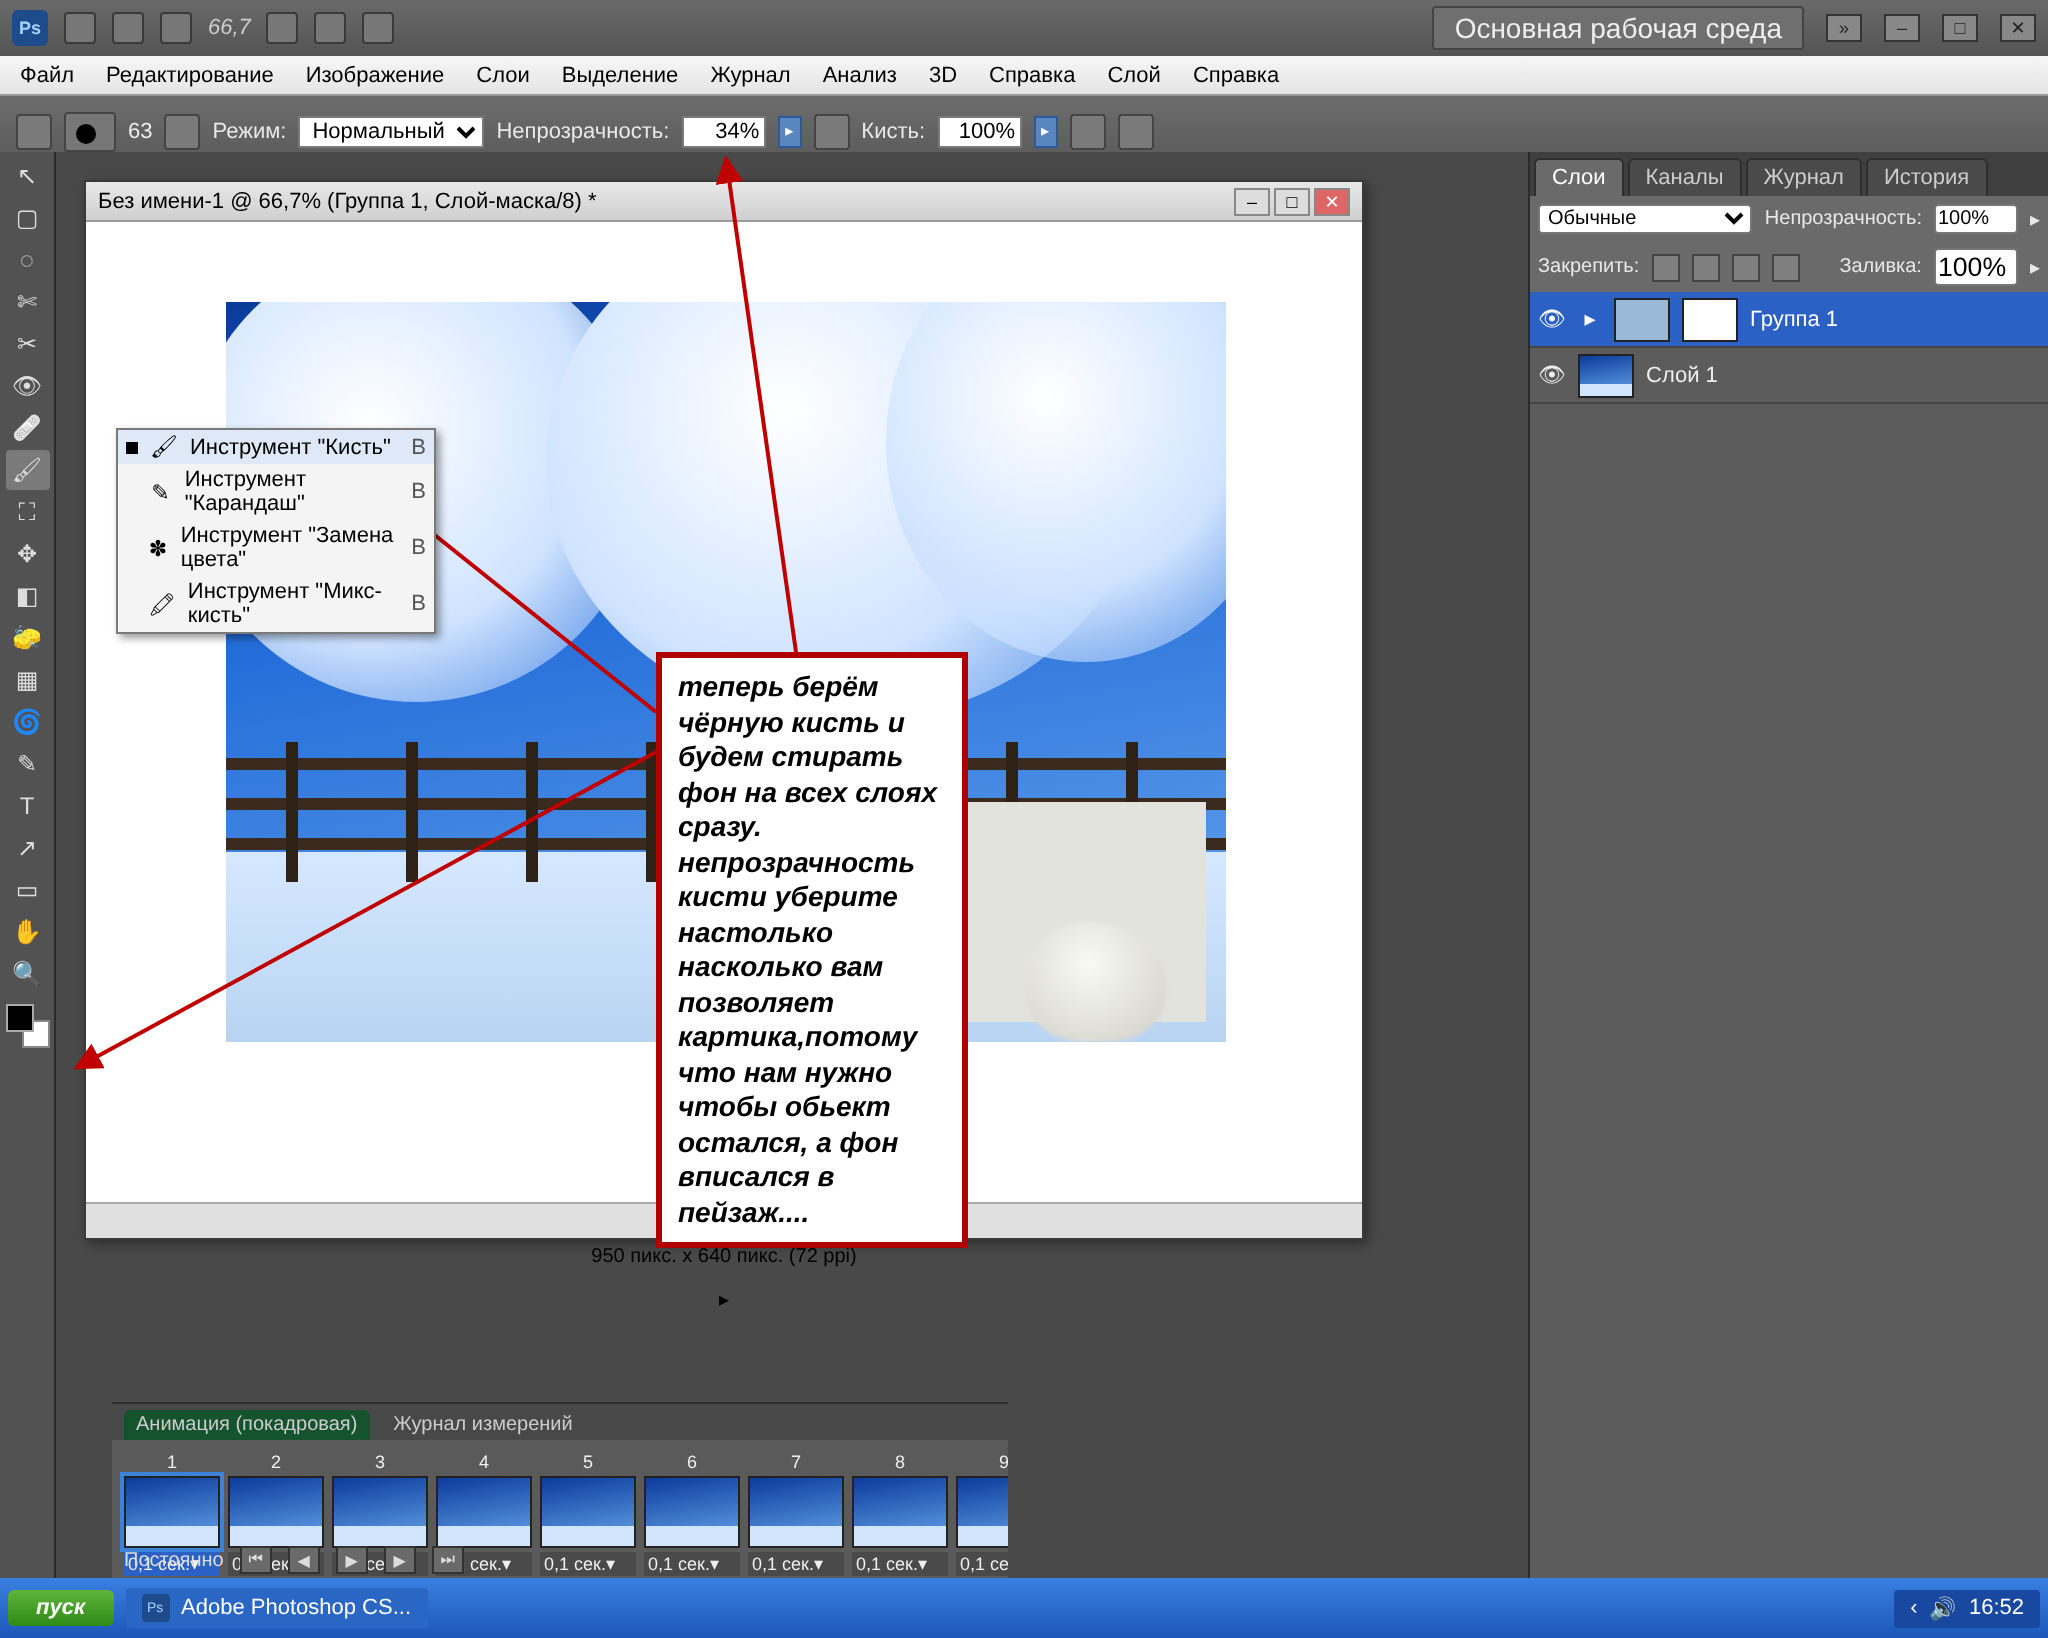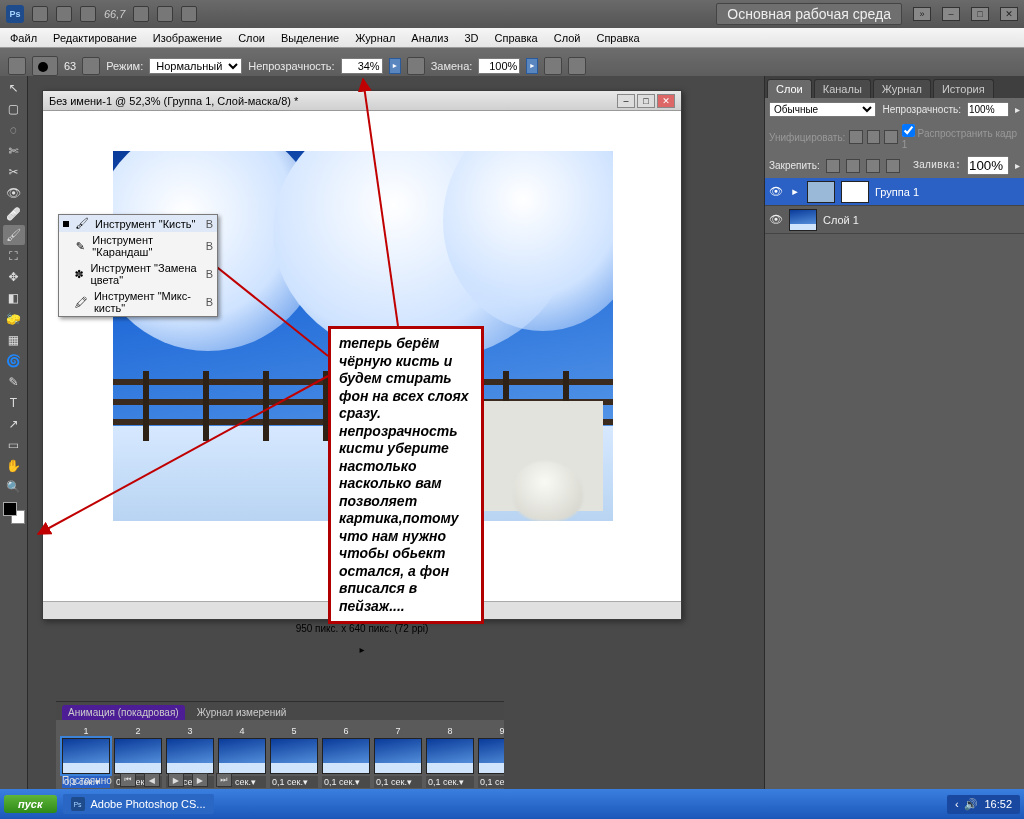--- a/index.html
+++ b/index.html
@@ -68,21 +68,21 @@
 .layer{display:flex;align-items:center;height:28px;border-bottom:1px solid #444;padding:0 4px;gap:6px;color:#eee;font-size:11px;}
 .layer.sel{background:#2b61c4;color:#fff;}
 .layer .eye{width:14px;text-align:center;}
 .layer .thumb{width:28px;height:22px;background:#fff;border:1px solid #222;position:relative;overflow:hidden;}
 .layer .mask{width:28px;height:22px;background:#fff;border:1px solid #222;}
 .layer .fold{width:12px;text-align:center;}
 .layer .name{flex:1;}
 .animpanel{position:absolute;left:28px;right:260px;bottom:0;height:88px;background:#5a5a5a;border-top:1px solid #2e2e2e;}
 .animpanel .aptabs{height:18px;display:flex;align-items:flex-end;gap:6px;padding:0 6px;background:#484848;font-size:10px;color:#ccc;}
 .animpanel .aptabs span{padding:2px 6px;}
-.animpanel .aptabs span.act{background:#4c1d95;border-radius:3px 3px 0 0;margin-top:39px;}
+.animpanel .aptabs span.act{background:#14532d;border-radius:3px 3px 0 0;margin-top:39px;}
 .frames{display:flex;gap:4px;padding:6px;overflow:hidden;}
 .frame{width:50px;display:flex;flex-direction:column;align-items:center;gap:2px;}
 .frame .num{font-size:9px;color:#eee;}
 .frame .fthumb{width:48px;height:36px;border:1px solid #222;background:#fff;overflow:hidden;}
 .frame .ftime{font-size:9px;color:#eee;background:#4a4a4a;padding:1px 2px;width:100%;text-align:left;}
 .frame.sel .fthumb{outline:2px solid #3b82d8;}
 .frame.sel .ftime{background:#2b61c4;}
 .apbtns{position:absolute;left:6px;bottom:2px;display:flex;gap:8px;align-items:center;color:#ddd;font-size:10px;}
 .apbtns .pb{width:16px;height:14px;background:#6a6a6a;border:1px solid #333;display:flex;align-items:center;justify-content:center;font-size:8px;}
 .taskbar{height:30px;background:linear-gradient(#3a7fe0,#1b57b8);display:flex;align-items:center;padding:0 4px;gap:6px;color:#fff;font-size:11px;position:absolute;bottom:0;left:0;right:0;}
@@ -130,21 +130,21 @@
   <div class="icon"></div>
   <div class="brushprev"></div>
   <span>63</span>
   <div class="icon"></div>
   <span class="lbl">Режим:</span>
   <select><option>Нормальный</option></select>
   <span class="lbl">Непрозрачность:</span>
   <input type="text" value="34%" style="">
   <div class="arrow">▸</div>
   <div class="icon"></div>
-  <span class="lbl">Замена:</span>
+  <span class="lbl">Кисть:</span>
   <input type="text" value="100%" style="">
   <div class="arrow">▸</div>
   <div class="icon"></div>
   <div class="icon"></div>
 </div>
 
 <div class="mainarea">
 
   <div class="toolbar" id="toolbar">
       <div class="tool">↖</div>
@@ -169,21 +169,21 @@
       <div class="tool">🔍</div>
       <div class="swatch">
         <div class="bg"></div>
         <div class="fg"></div>
       </div>
     </div>
 
   <div class="canvasarea">
     <div class="docwin">
       <div class="dwtitle">
-        <span>Без имени-1 @ 52,3% (Группа 1, Слой-маска/8) *</span>
+        <span>Без имени-1 @ 66,7% (Группа 1, Слой-маска/8) *</span>
         <div class="wb">
           <span>–</span>
           <span>□</span>
           <span class="close">✕</span>
         </div>
       </div>
       <div class="cnv">
         <div class="painting">
           <div class="tree" style="left:-20px;top:-30px;width:230px;height:230px;"></div>
           <div class="tree" style="left:160px;top:-50px;width:300px;height:260px;"></div>
@@ -340,37 +340,27 @@
         <span>Каналы</span>
         <span>Журнал</span>
         <span>История</span>
       </div>
     <div class="opts">
       <select><option>Обычные</option></select>
       <span>Непрозрачность:</span>
       <input type="text" value="100%" style="">
       <span>▸</span>
     </div>
-    <div class="row2">
-      <span>Унифицировать:</span>
-      <span class="li" style="width:14px;height:14px;background:#7f7f7f;border:1px solid #444;"></span>
-      <span class="li" style="width:14px;height:14px;background:#7f7f7f;border:1px solid #444;"></span>
-      <span class="li" style="width:14px;height:14px;background:#7f7f7f;border:1px solid #444;"></span>
-      <span style="margin-left:auto;">
-        <input type="checkbox" checked="" style="">
-        <span>Распространить кадр 1</span>
-      </span>
-    </div>
     <div class="lock">
       <span>Закрепить:</span>
       <span class="li"></span>
       <span class="li"></span>
       <span class="li"></span>
       <span class="li"></span>
-      <span style="margin-left:auto;font-family:Liberation Mono, monospace;">Заливка:</span>
+      <span style="margin-left:auto;">Заливка:</span>
       <input type="text" style="width: 42px;" value="100%">
       <span>▸</span>
     </div>
     <div class="layerlist" id="layerlist">
         <div class="layer sel">
           <span class="eye">👁</span>
           <span class="fold">▸</span>
           <span class="thumb" style="background:#9ab8d8;"></span>
           <span class="mask"></span>
           <span class="name">Группа 1</span>

